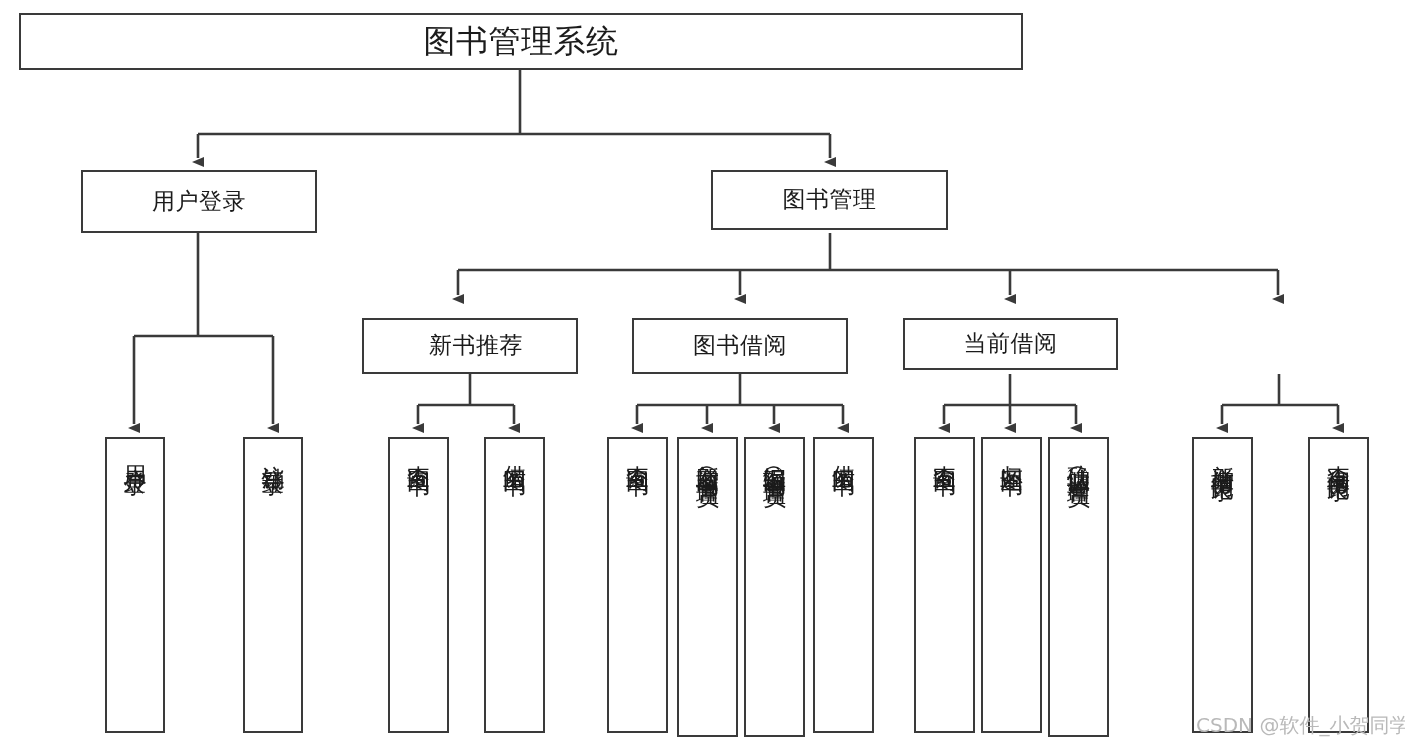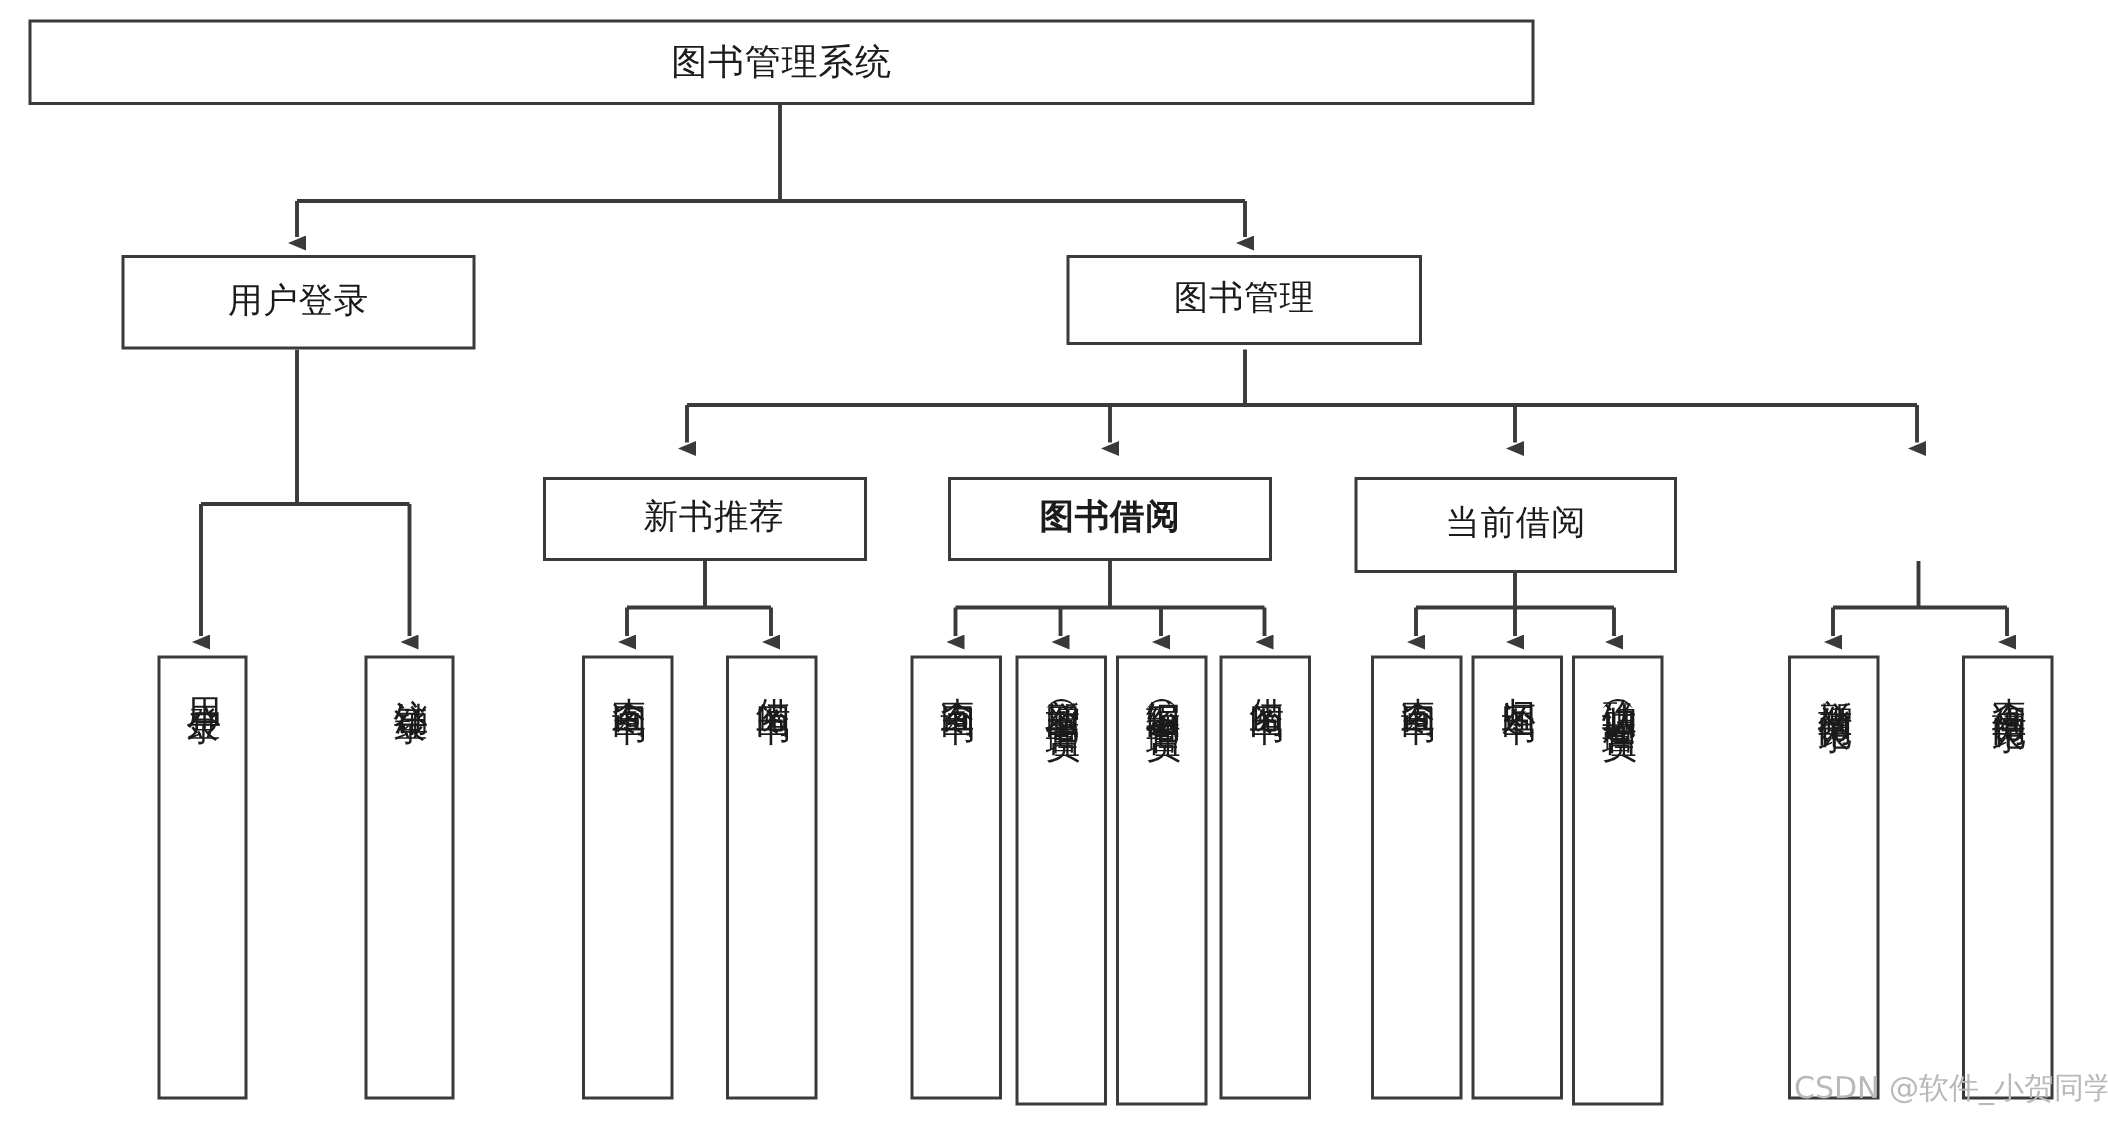--- a/index.html
+++ b/index.html
@@ -40,21 +40,21 @@
   }
   .node .label {
     display: block;
     line-height: 1.18;
     letter-spacing: 0.5px;
   }
   .h-node .label {
     writing-mode: horizontal-tb;
     font-size: 23px;
   }
-  .root .label { font-size: 24px; }
+  .root .label { font-size: 32px; }
   .v-node {
     align-items: flex-start;
     padding-top: 8px;
   }
   .v-node .label {
     writing-mode: vertical-rl;
     text-orientation: upright;
     font-size: 23px;
     letter-spacing: 3px;
     white-space: nowrap;
@@ -132,24 +132,24 @@
   <div class="node h-node" style="left:81px; top:170px; width:236px; height:63px;">
     <span class="label">用户登录</span>
   </div>
   <div class="node h-node" style="left:711px; top:170px; width:237px; height:60px;">
     <span class="label">图书管理</span>
   </div>
 
   <div class="node h-node" style="left:362px; top:318px; width:216px; height:56px;padding-left:12px;">
     <span class="label">新书推荐</span>
   </div>
-  <div class="node h-node" style="left:632px; top:318px; width:216px; height:56px;font-weight:bold;">
+  <div class="node h-node" style="left:632px; top:318px; width:216px; height:56px;">
     <span class="label">图书借阅</span>
   </div>
-  <div class="node h-node" style="left:903px; top:318px; width:215px; height:64px;">
+  <div class="node h-node" style="left:903px; top:318px; width:215px; height:52px;">
     <span class="label">当前借阅</span>
   </div>
 
   <div class="node v-node" style="left:105px; top:437px; width:60px; height:296px;">
     <span class="label">用户登录</span>
   </div>
   <div class="node v-node" style="left:243px; top:437px; width:60px; height:296px;">
     <span class="label">注销登录</span>
   </div>
 

